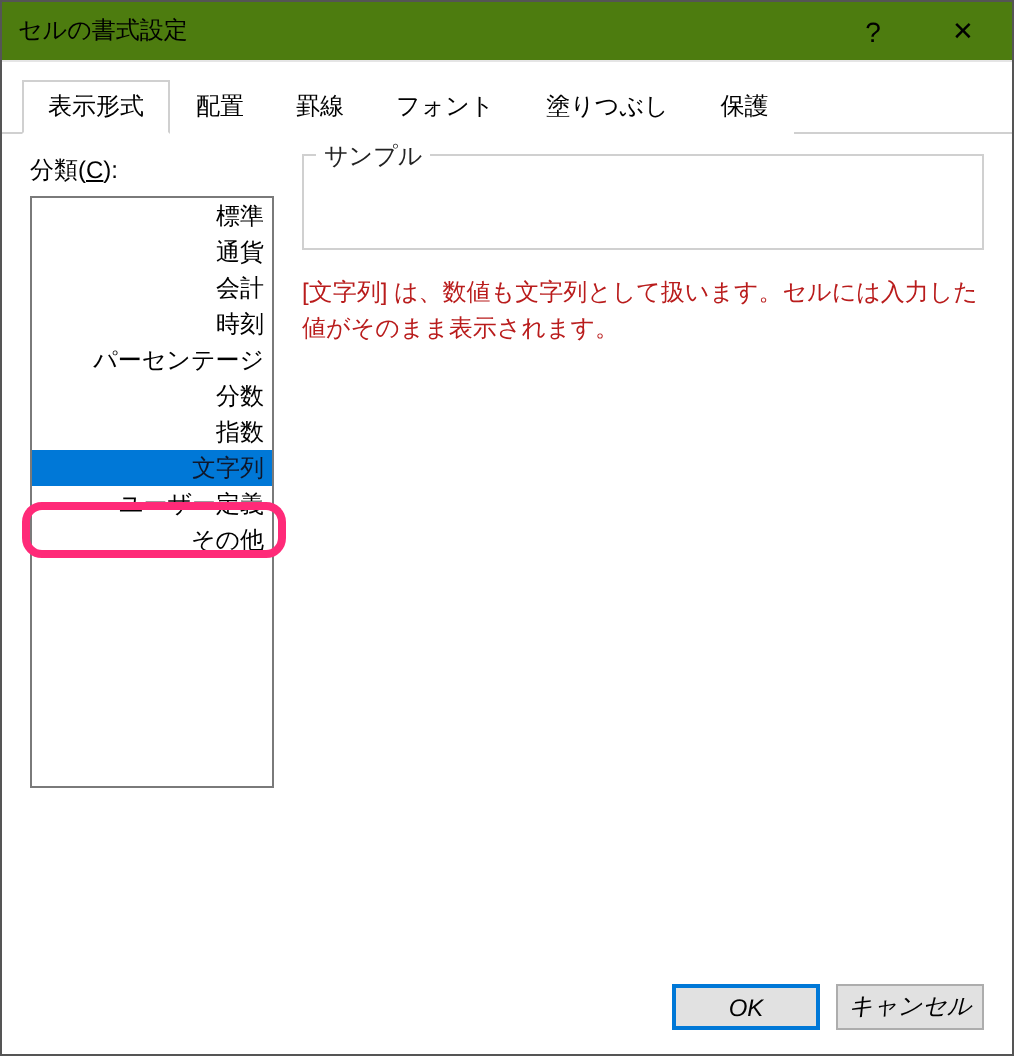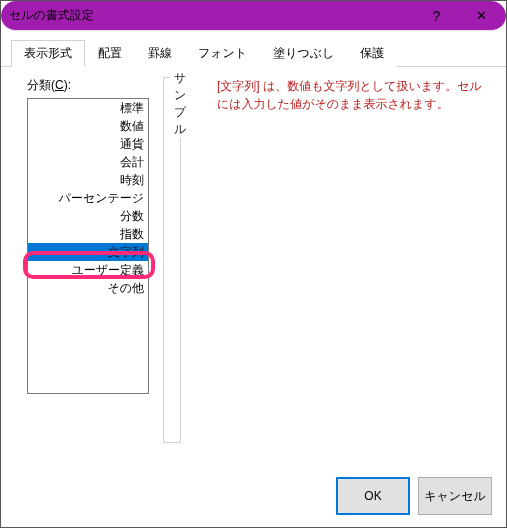--- a/index.html
+++ b/index.html
@@ -1,39 +1,39 @@
 <!DOCTYPE html>
 <html><head>
 <meta charset="utf-8">
 <style>
 * { box-sizing: border-box; margin: 0; padding: 0; font-family: "Yu Gothic UI", "Meiryo", sans-serif; font-size: 12px; }
 body { background: #fff; width: 507px; height: 528px; }
 .dialog { width: 507px; height: 528px; border: 1px solid #555; background: #fff; display: flex; flex-direction: column; }
-.titlebar { height: 30px; background: #a21caf; display: flex; align-items: center; padding: 0 2px 0 8px; border-bottom: 1px solid #e5e5e5; border-radius: 15px; }
+.titlebar { height: 30px; background: #4d7c0f; display: flex; align-items: center; padding: 0 2px 0 8px; border-bottom: 1px solid #e5e5e5; }
 .title { flex: 1; color: #000; }
 .titlebtn { width: 45px; height: 29px; display: flex; align-items: center; justify-content: center; color: #000; cursor: default; }
 .tabs { display: flex; padding: 8px 0 0 10px; border-bottom: 1px solid #d0d0d0; gap: 0; }
 .tab { padding: 4px 12px; border: 1px solid transparent; border-bottom: none; cursor: default; position: relative; bottom: -1px; background: #fff; }
 .tab.active { border: 1px solid #d0d0d0; border-bottom: 1px solid #fff; }
 .content { flex: 1; padding: 10px 14px; display: flex; flex-direction: column; }
-.main-row { display: flex; gap: 14px; flex: 1; margin-left: 12px; }
+.main-row { display: flex; gap: 14px; flex: 1; }
 .left-col { width: 122px; display: flex; flex-direction: column; }
 .label { margin-bottom: 4px; }
 .label u { text-decoration: underline; }
 .listbox-wrap { position: relative; flex: 1; }
 .listbox { width: 122px; height: 296px; border: 1px solid #7a7a7a; overflow-y: scroll; background: #fff; text-align: right; }
 .listitem { padding: 1px 4px; white-space: nowrap; cursor: default; line-height: 16px; }
 .listitem.selected { background: #0078d7; color: #0f172a; }
 .highlight-ring { position: absolute; border: 4px solid #ff2a78; border-radius: 10px; left: -4px; top: 153px; width: 132px; height: 28px; pointer-events: none; }
-.right-col { flex: 1; display: flex; flex-direction: row; gap: 36px; }
+.right-col { flex: 1; display: flex; flex-direction: column; }
 .fieldset { border: 1px solid #d0d0d0; padding: 12px 8px 20px 8px; position: relative; margin-bottom: 12px; }
 .fieldset .legend { position: absolute; top: -8px; left: 6px; background: #fff; padding: 0 4px; color: #222; }
 .desc { color: #b91c1c; line-height: 1.5; }
 .button-row { display: flex; justify-content: flex-end; gap: 8px; padding: 12px 14px; }
-.btn { min-width: 74px; height: 38px; border: 1px solid #adadad; background: #e1e1e1; cursor: default; display: flex; align-items: center; justify-content: center; }
+.btn { min-width: 74px; height: 23px; border: 1px solid #adadad; background: #e1e1e1; cursor: default; display: flex; align-items: center; justify-content: center; font-style: italic; }
 .btn.primary { border: 1px solid #0078d7; box-shadow: inset 0 0 0 1px #0078d7; background: #e1e1e1; }
 ::-webkit-scrollbar { width: 17px; }
 ::-webkit-scrollbar-track { background: #f0f0f0; }
 ::-webkit-scrollbar-thumb { background: #c2c2c2; }
 ::-webkit-scrollbar-button { display: block; height: 17px; background: #f0f0f0; }
 </style>
 </head>
 <body>
 
 <div class="dialog">
@@ -60,21 +60,20 @@
   <div class="content">
     <div class="main-row">
 
       <div class="left-col">
         <div class="label">
           <span>分類(</span><u>C</u><span>):</span>
         </div>
         <div class="listbox-wrap">
           <div class="listbox">
             <div class="listitem">標準</div>
-            <div class="listitem">数値</div>
             <div class="listitem">通貨</div>
             <div class="listitem">会計</div>
             <div class="listitem">時刻</div>
             <div class="listitem">パーセンテージ</div>
             <div class="listitem">分数</div>
             <div class="listitem">指数</div>
             <div class="listitem selected">文字列</div>
             <div class="listitem">ユーザー定義</div>
             <div class="listitem">その他</div>
           </div>

